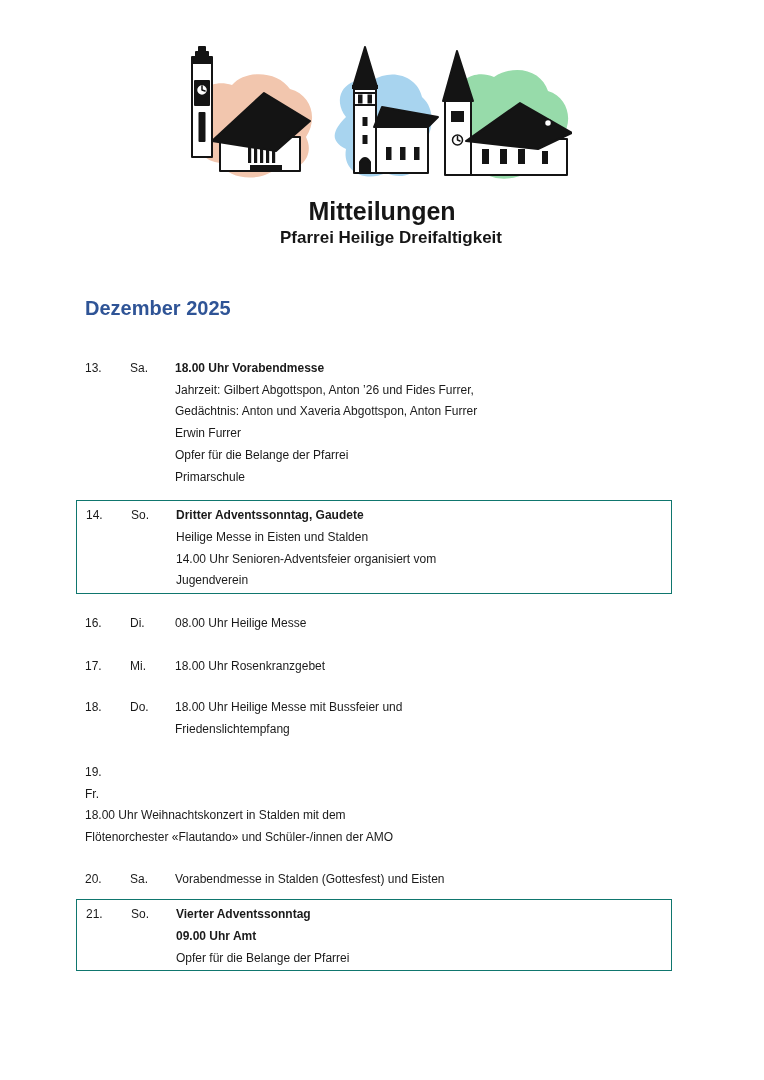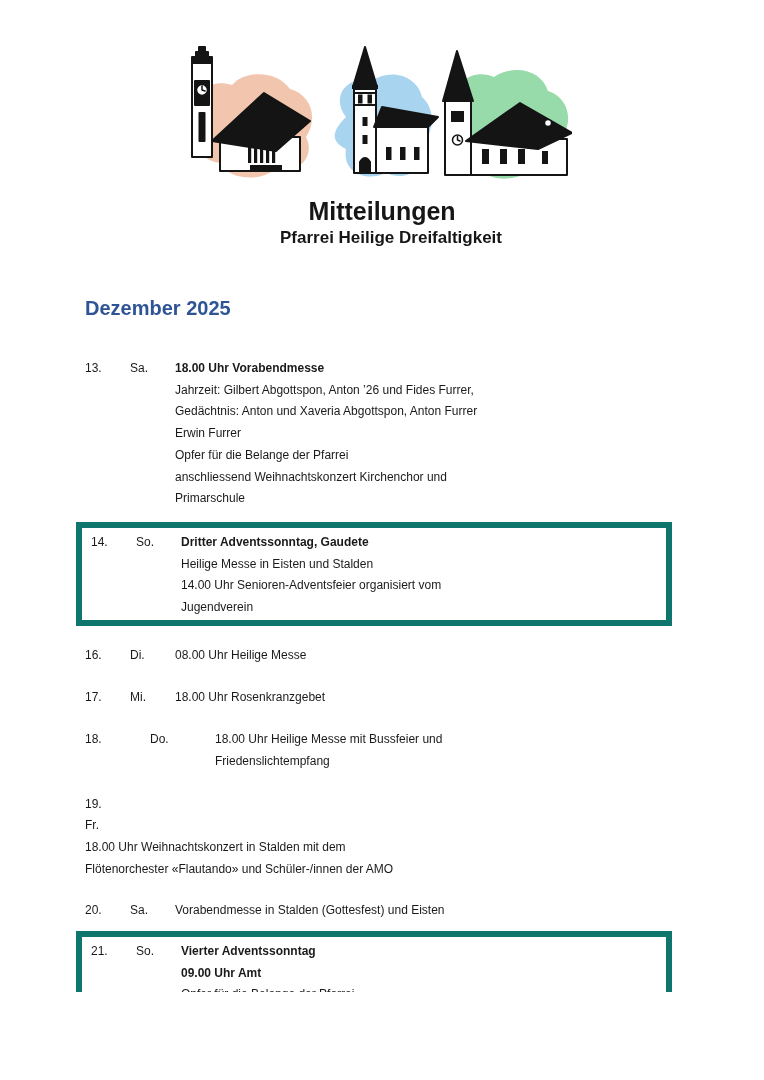--- a/index.html
+++ b/index.html
@@ -42,21 +42,21 @@
   .entry {
     display: flex;
     margin-left: 76px;
     width: 596px;
     box-sizing: border-box;
     padding-left: 9px;
     font-size: 12px;
     line-height: 21.7px;
   }
   .entry.boxed {
-    border: 6px solid #0f766e;
+    border: 1px solid #0f766e;
     padding-top: 4px;
     padding-bottom: 1px;
   }
   .entry .num { width: 45px; flex: none; }
   .entry .day { width: 45px; flex: none; }
   .entry .desc { flex: 1; min-width: 0; }
   .entry .line { white-space: nowrap; }
   .entry .line.b { font-weight: bold; }
 </style>
 </head>
@@ -143,21 +143,20 @@
   <div class="event-list" id="event-list">
       <div class="entry" style="margin-top: 39px;">
         <div class="num">13.</div>
         <div class="day">Sa.</div>
         <div class="desc">
           <div class="line b">18.00 Uhr Vorabendmesse</div>
           <div class="line">Jahrzeit: Gilbert Abgottspon, Anton ’26 und Fides Furrer,</div>
           <div class="line">Gedächtnis: Anton und Xaveria Abgottspon, Anton Furrer</div>
           <div class="line">Erwin Furrer</div>
           <div class="line">Opfer für die Belange der Pfarrei</div>
-          <div class="line">anschliessend Weihnachtskonzert Kirchenchor und</div>
           <div class="line">Primarschule</div>
         </div>
       </div>
       <div class="entry boxed" style="margin-top: 12px;">
         <div class="num">14.</div>
         <div class="day">So.</div>
         <div class="desc">
           <div class="line b">Dritter Adventssonntag, Gaudete</div>
           <div class="line">Heilige Messe in Eisten und Stalden</div>
           <div class="line">14.00 Uhr Senioren-Adventsfeier organisiert vom</div>
@@ -171,21 +170,21 @@
           <div class="line">08.00 Uhr Heilige Messe</div>
         </div>
       </div>
       <div class="entry" style="margin-top: 21px;">
         <div class="num">17.</div>
         <div class="day">Mi.</div>
         <div class="desc">
           <div class="line">18.00 Uhr Rosenkranzgebet</div>
         </div>
       </div>
-      <div class="entry" style="margin-top: 20px; gap: 20px;">
+      <div class="entry" style="margin-top: 20px;">
         <div class="num">18.</div>
         <div class="day">Do.</div>
         <div class="desc">
           <div class="line">18.00 Uhr Heilige Messe mit Bussfeier und</div>
           <div class="line">Friedenslichtempfang</div>
         </div>
       </div>
       <div class="entry" style="margin-top: 21px; flex-direction: column;">
         <div class="num">19.</div>
         <div class="day">Fr.</div>

